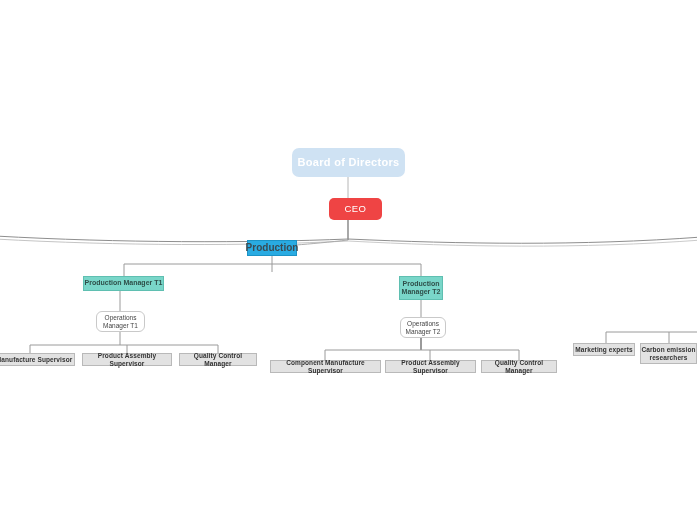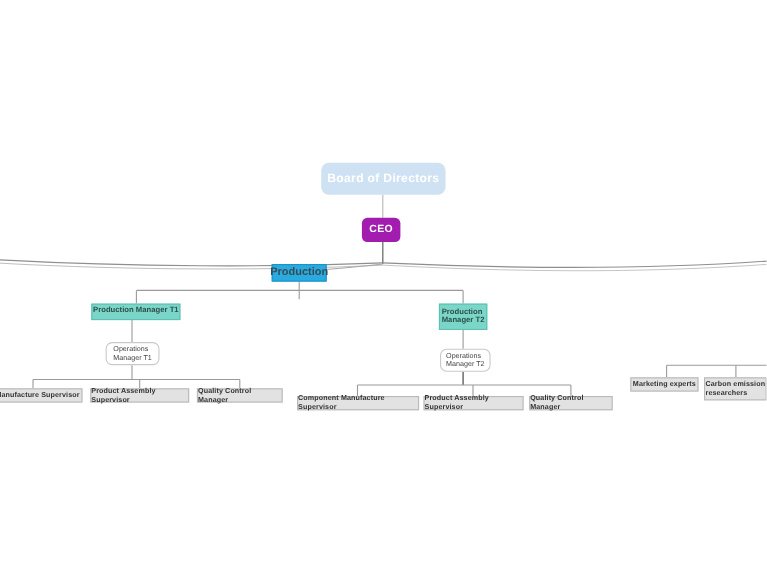--- a/index.html
+++ b/index.html
@@ -26,21 +26,21 @@
     width: 697px;
     height: 520px;
     pointer-events: none;
   }
   .node {
     position: absolute;
     box-sizing: border-box;
     display: flex;
     align-items: center;
     justify-content: center;
-    text-align: left;
+    text-align: center;
     line-height: 1.15;
     white-space: pre-line;
     z-index: 5;
   }
 
   
   .node-board {
     left: 292px;
     top: 148px;
     width: 113px;
@@ -50,27 +50,27 @@
     color: #ffffff;
     font-size: 11px;
     font-weight: bold;
     letter-spacing: 0.3px;
   }
 
   
   .node-ceo {
     left: 329px;
     top: 198px;
-    width: 35px;
+    width: 53px;
     height: 22px;
-    background: #a21caf;
+    background: #ef4444;
     border-radius: 5px;
     color: #ffffff;
     font-size: 9.5px;
-    font-weight: bold;
+    font-weight: normal;
     letter-spacing: 0.4px;
   }
 
   
   .node-production {
     left: 247px;
     top: 240px;
     width: 50px;
     height: 16px;
     background: #29abe2;

